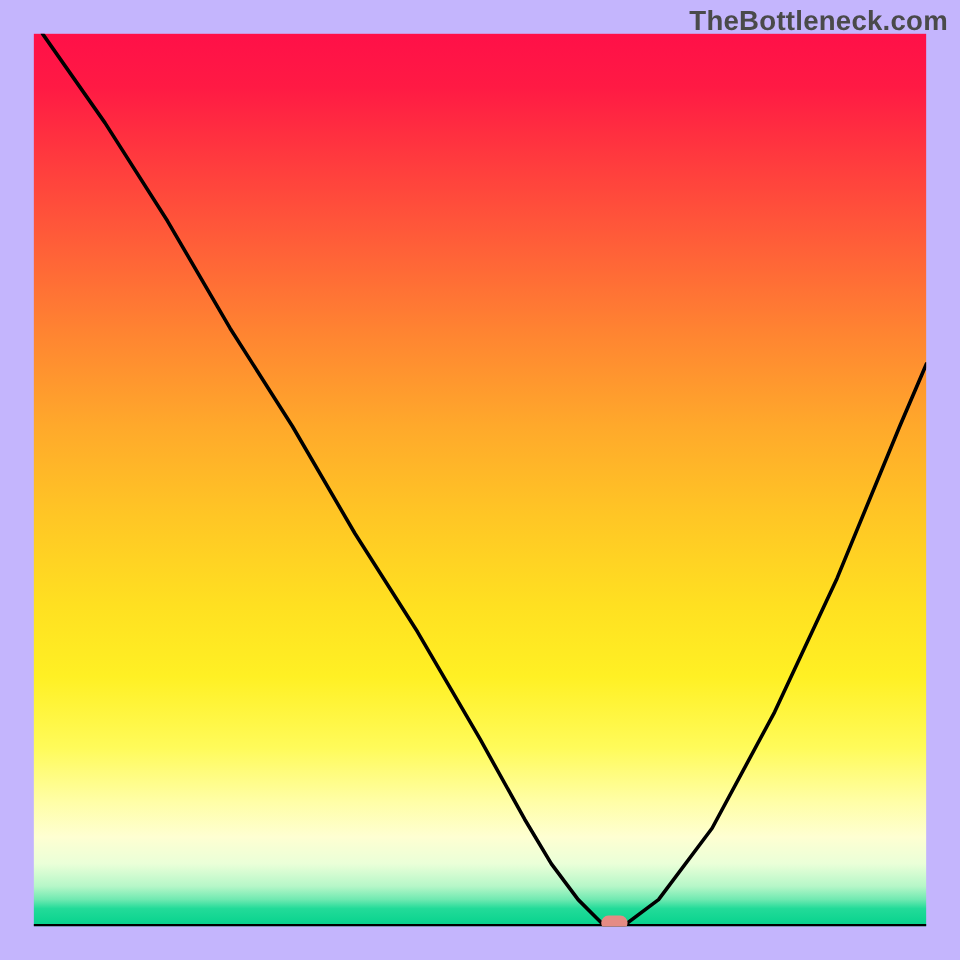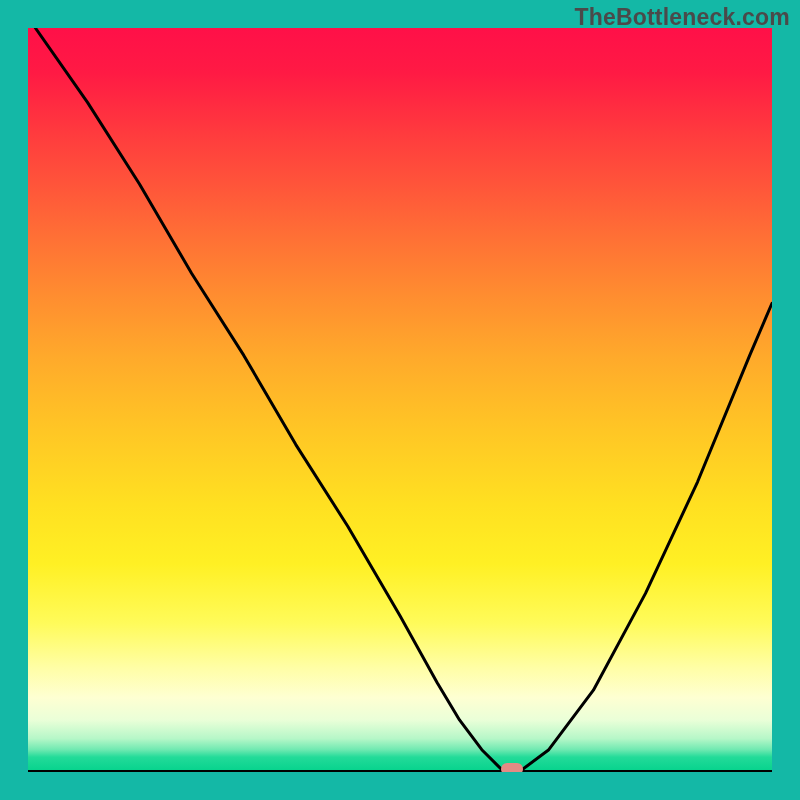--- a/index.html
+++ b/index.html
@@ -8,21 +8,21 @@
     width: 800px;
     height: 800px;
     background: #000;
     overflow: hidden;
     font-family: Arial, Helvetica, sans-serif;
   }
   .frame {
     position: relative;
     width: 800px;
     height: 800px;
-    background: #14b8a6;
+    background: #c4b5fd;
   }
   .watermark {
     position: absolute;
     top: 4px;
     right: 10px;
     color: #4a4a4a;
     font-size: 23px;
     font-weight: 600;
     letter-spacing: 0.2px;
     z-index: 10;

